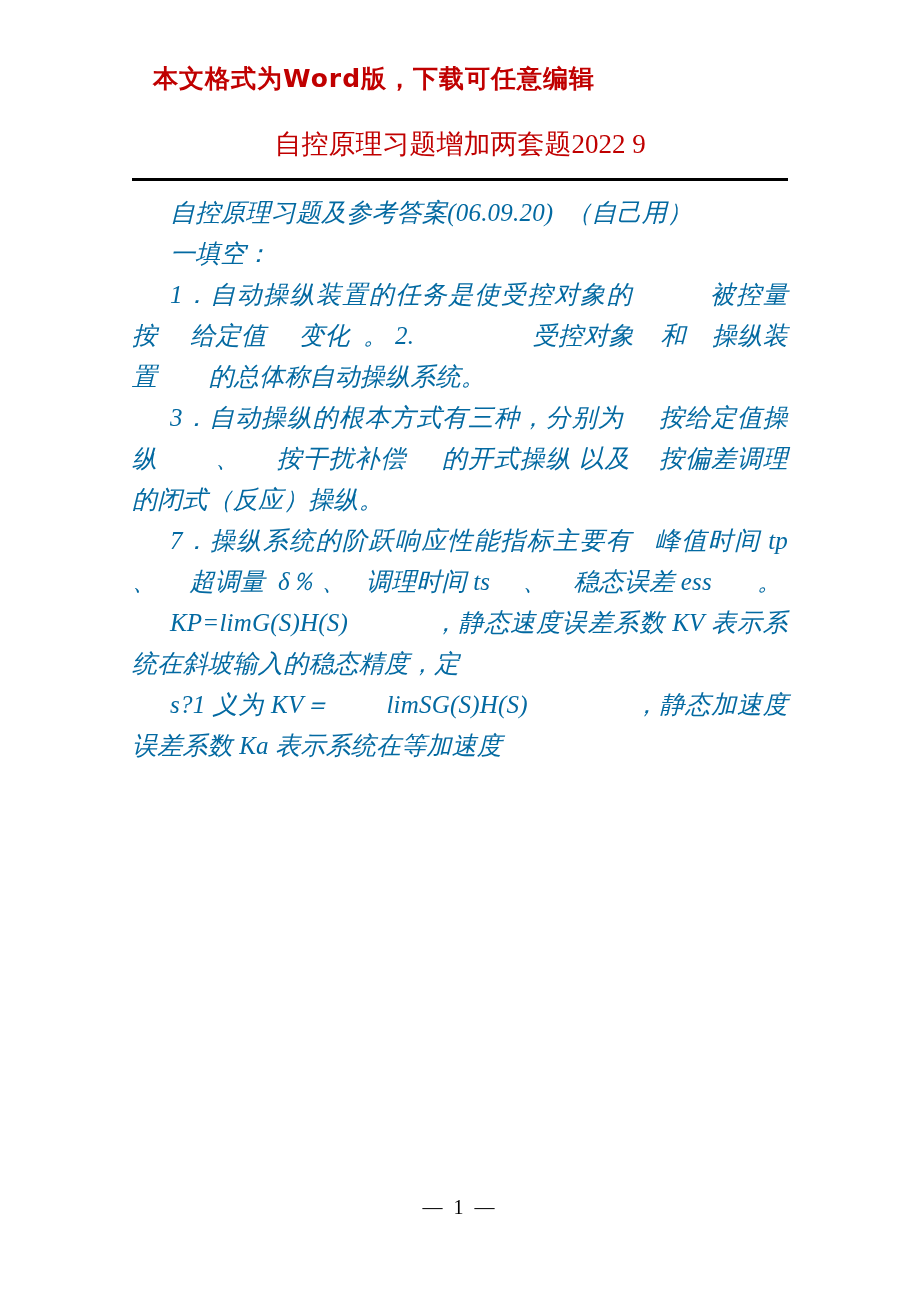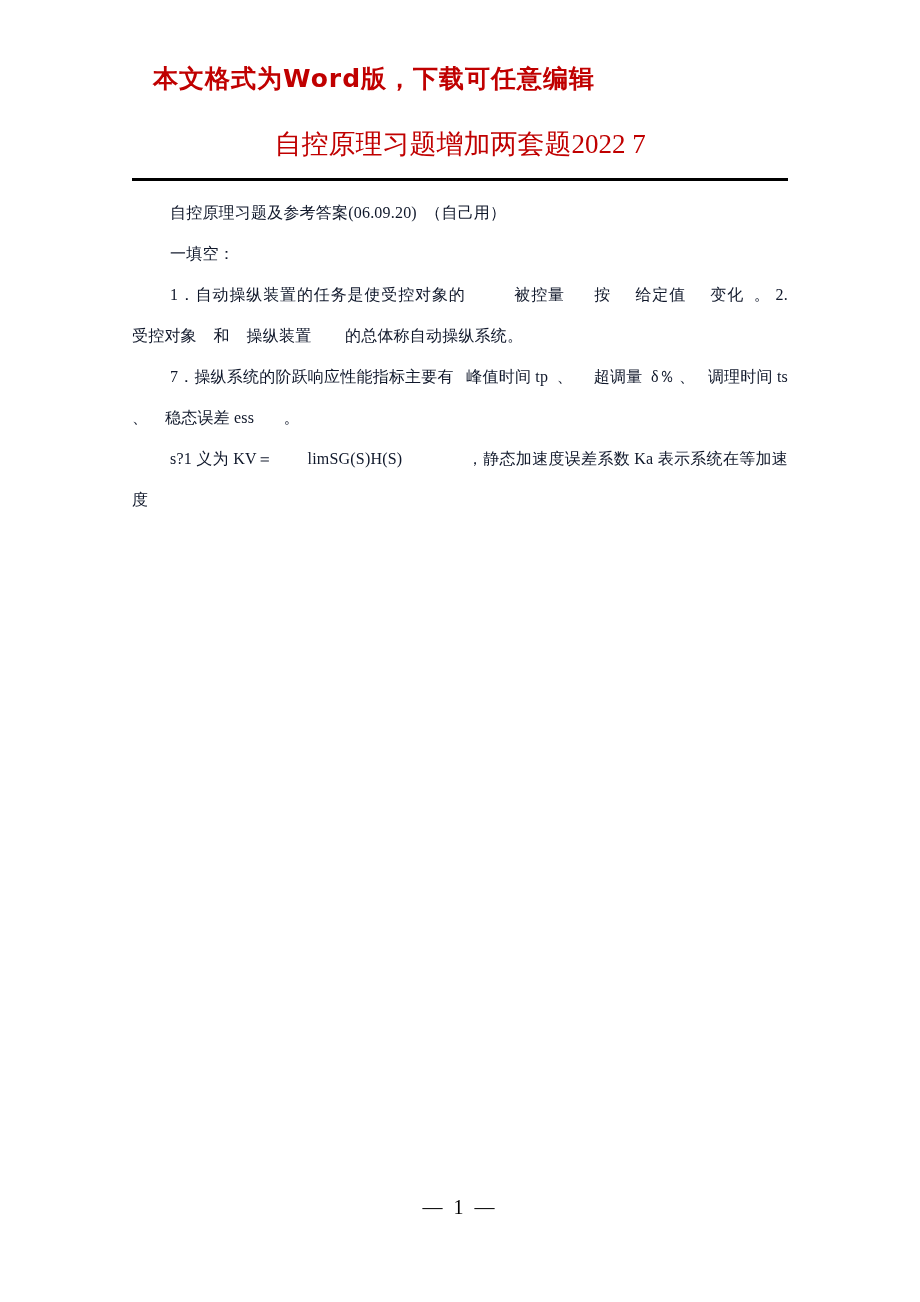--- a/index.html
+++ b/index.html
@@ -45,26 +45,27 @@
     height: 3px;
     background: #000000;
   }
   .body-area {
     position: absolute;
     top: 192px;
     left: 132px;
     width: 656px;
   }
   .para {
-    font-size: 16px;
+    font-size: 25px;
     line-height: 41px;
-    color: #0f172a;
+    color: #0369a1;
     text-align: justify;
     letter-spacing: 0.2px;
     white-space: pre-wrap;
+    font-style: italic;
   }
   .indent {
     text-indent: 38px;
   }
   .footer {
     position: absolute;
     top: 1196px;
     left: 0;
     width: 920px;
     text-align: center;
@@ -74,27 +75,29 @@
     letter-spacing: 3px;
   }
 </style>
 </head>
 <body>
 
 <div class="page">
 
   <div class="banner">本文格式为Word版，下载可任意编辑</div>
 
-  <div class="doc-title">自控原理习题增加两套题2022  7</div>
+  <div class="doc-title">自控原理习题增加两套题2022  9</div>
 
   <div class="rule"></div>
 
   <div class="body-area">
     <div class="para indent">自控原理习题及参考答案(06.09.20)  （自己用）</div>
     <div class="para indent">一填空：</div>
     <div class="para indent">1．自动操纵装置的任务是使受控对象的          被控量      按     给定值     变化  。 2.                  受控对象    和    操纵装置        的总体称自动操纵系统。</div>
+    <div class="para indent">3．自动操纵的根本方式有三种，分别为     按给定值操纵        、     按干扰补偿     的开式操纵 以及    按偏差调理    的闭式（反应）操纵。</div>
     <div class="para indent">7．操纵系统的阶跃响应性能指标主要有   峰值时间 tp  、     超调量  δ％ 、   调理时间 ts     、    稳态误差 ess       。</div>
+    <div class="para indent">KP=limG(S)H(S)            ，静态速度误差系数 KV 表示系统在斜坡输入的稳态精度，定</div>
     <div class="para indent">s?1 义为 KV＝        limSG(S)H(S)               ，静态加速度误差系数 Ka 表示系统在等加速度</div>
   </div>
 
   <div class="footer">— 1 —</div>
 
 </div>
 
 </body></html>

